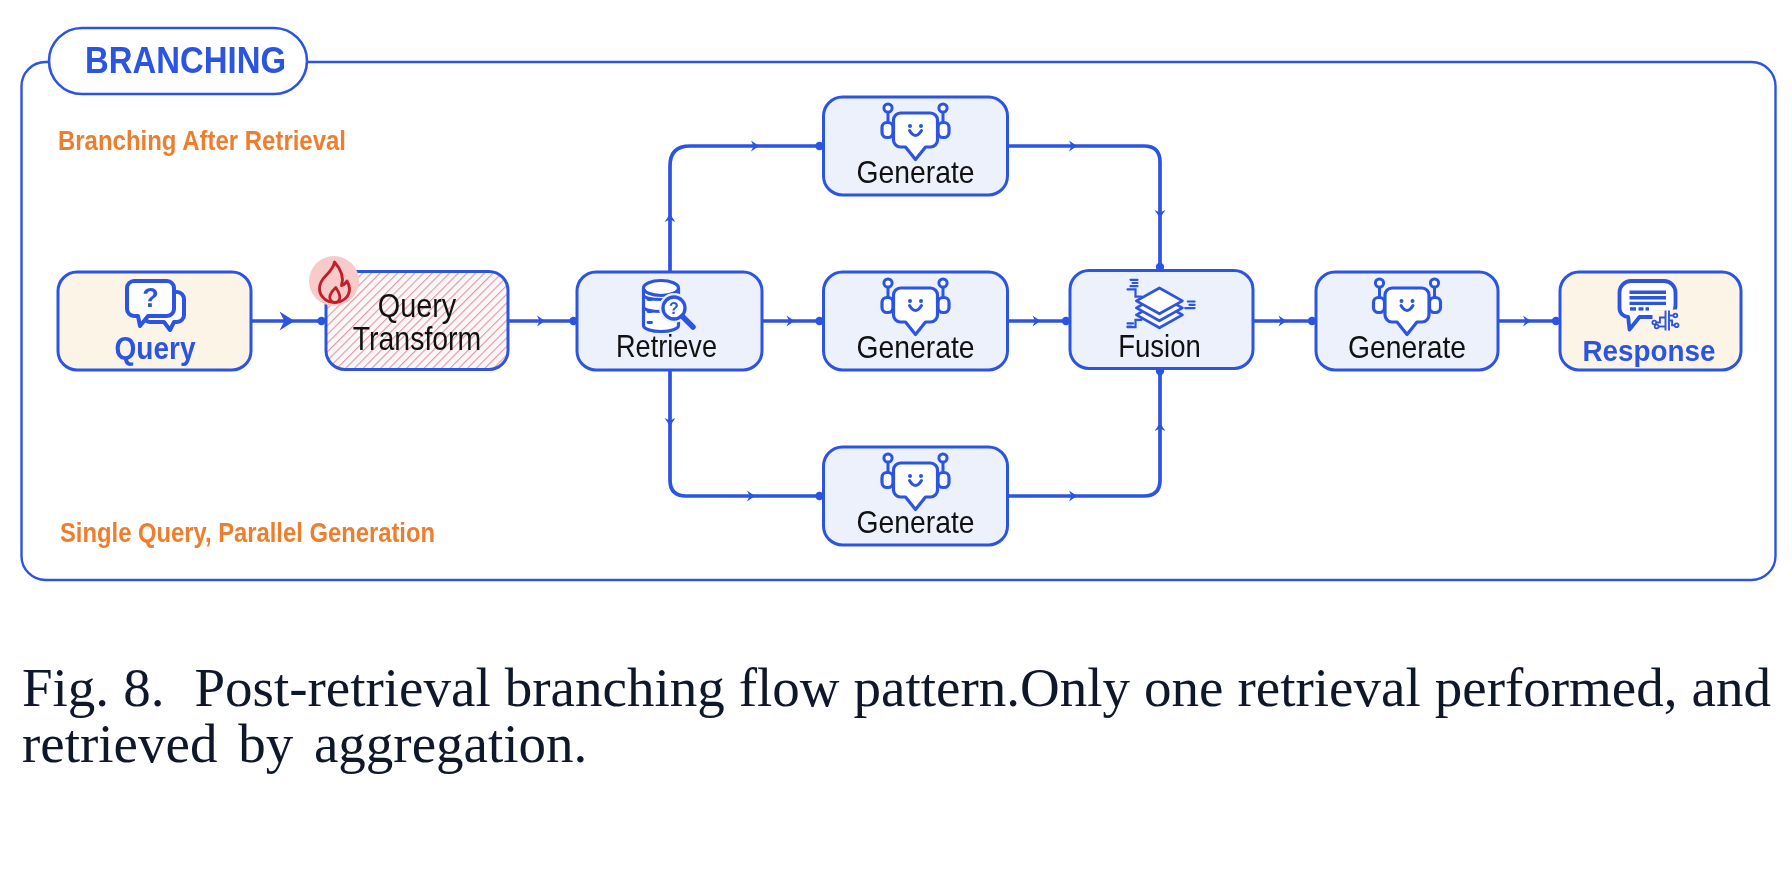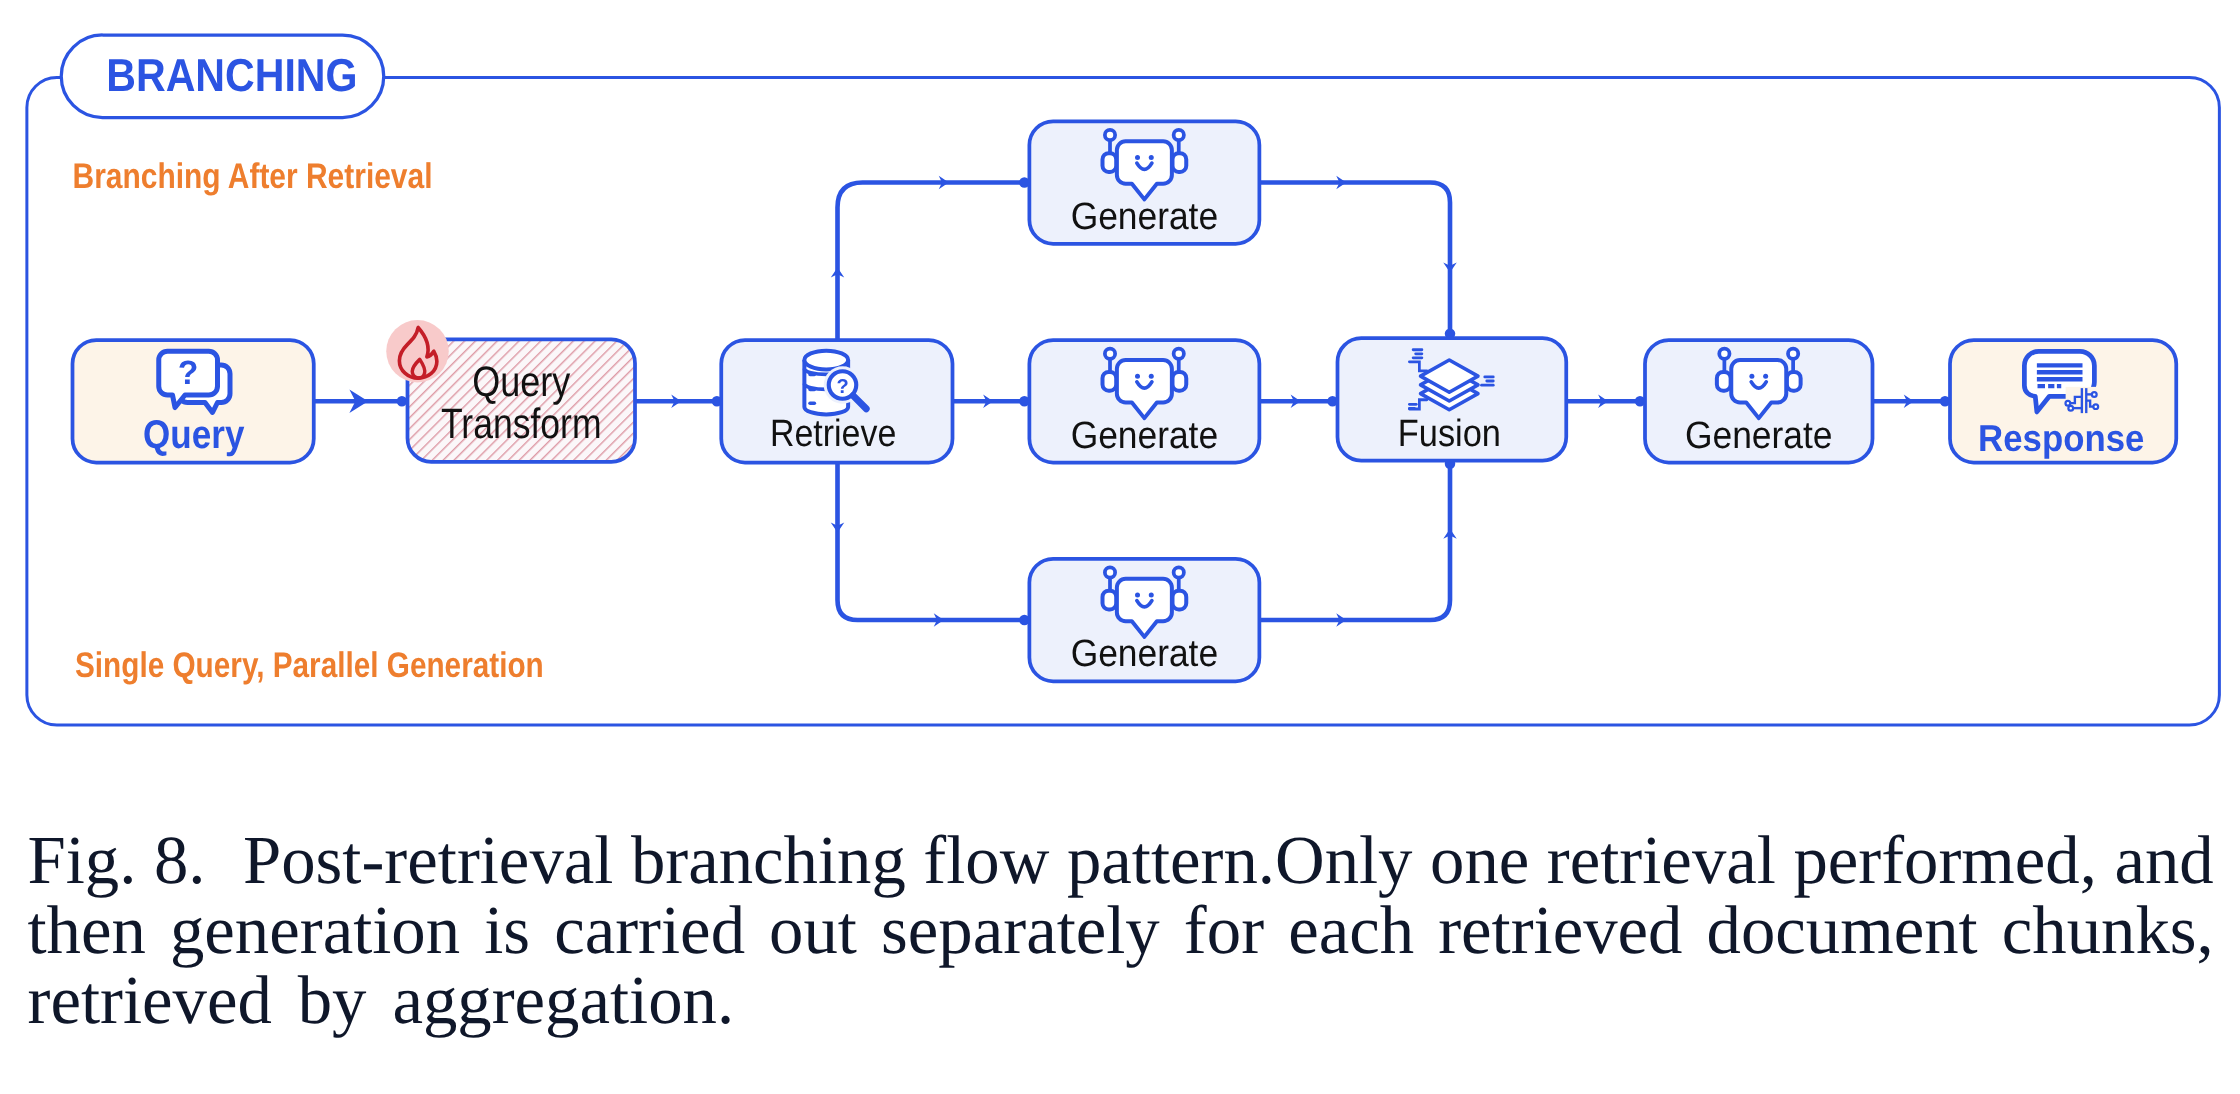--- a/index.html
+++ b/index.html
@@ -168,15 +168,14 @@
 </g>
 
 <use href="#robot" x="915.5" y="113"></use>
 <use href="#robot" x="915.5" y="288"></use>
 <use href="#robot" x="915.5" y="463"></use>
 <use href="#robot" x="1407" y="288"></use>
 </svg>
 
 <div id="cap">
 <div class="j">Fig. 8.<span style="display:inline-block;width:30px"></span>Post-retrieval branching flow pattern.Only one retrieval performed, and</div>
-<div class="j">then generation is carried out separately for each retrieved document chunks,</div>
 <div style="word-spacing:7px">retrieved by aggregation.</div>
 </div>
 
 </body></html>

